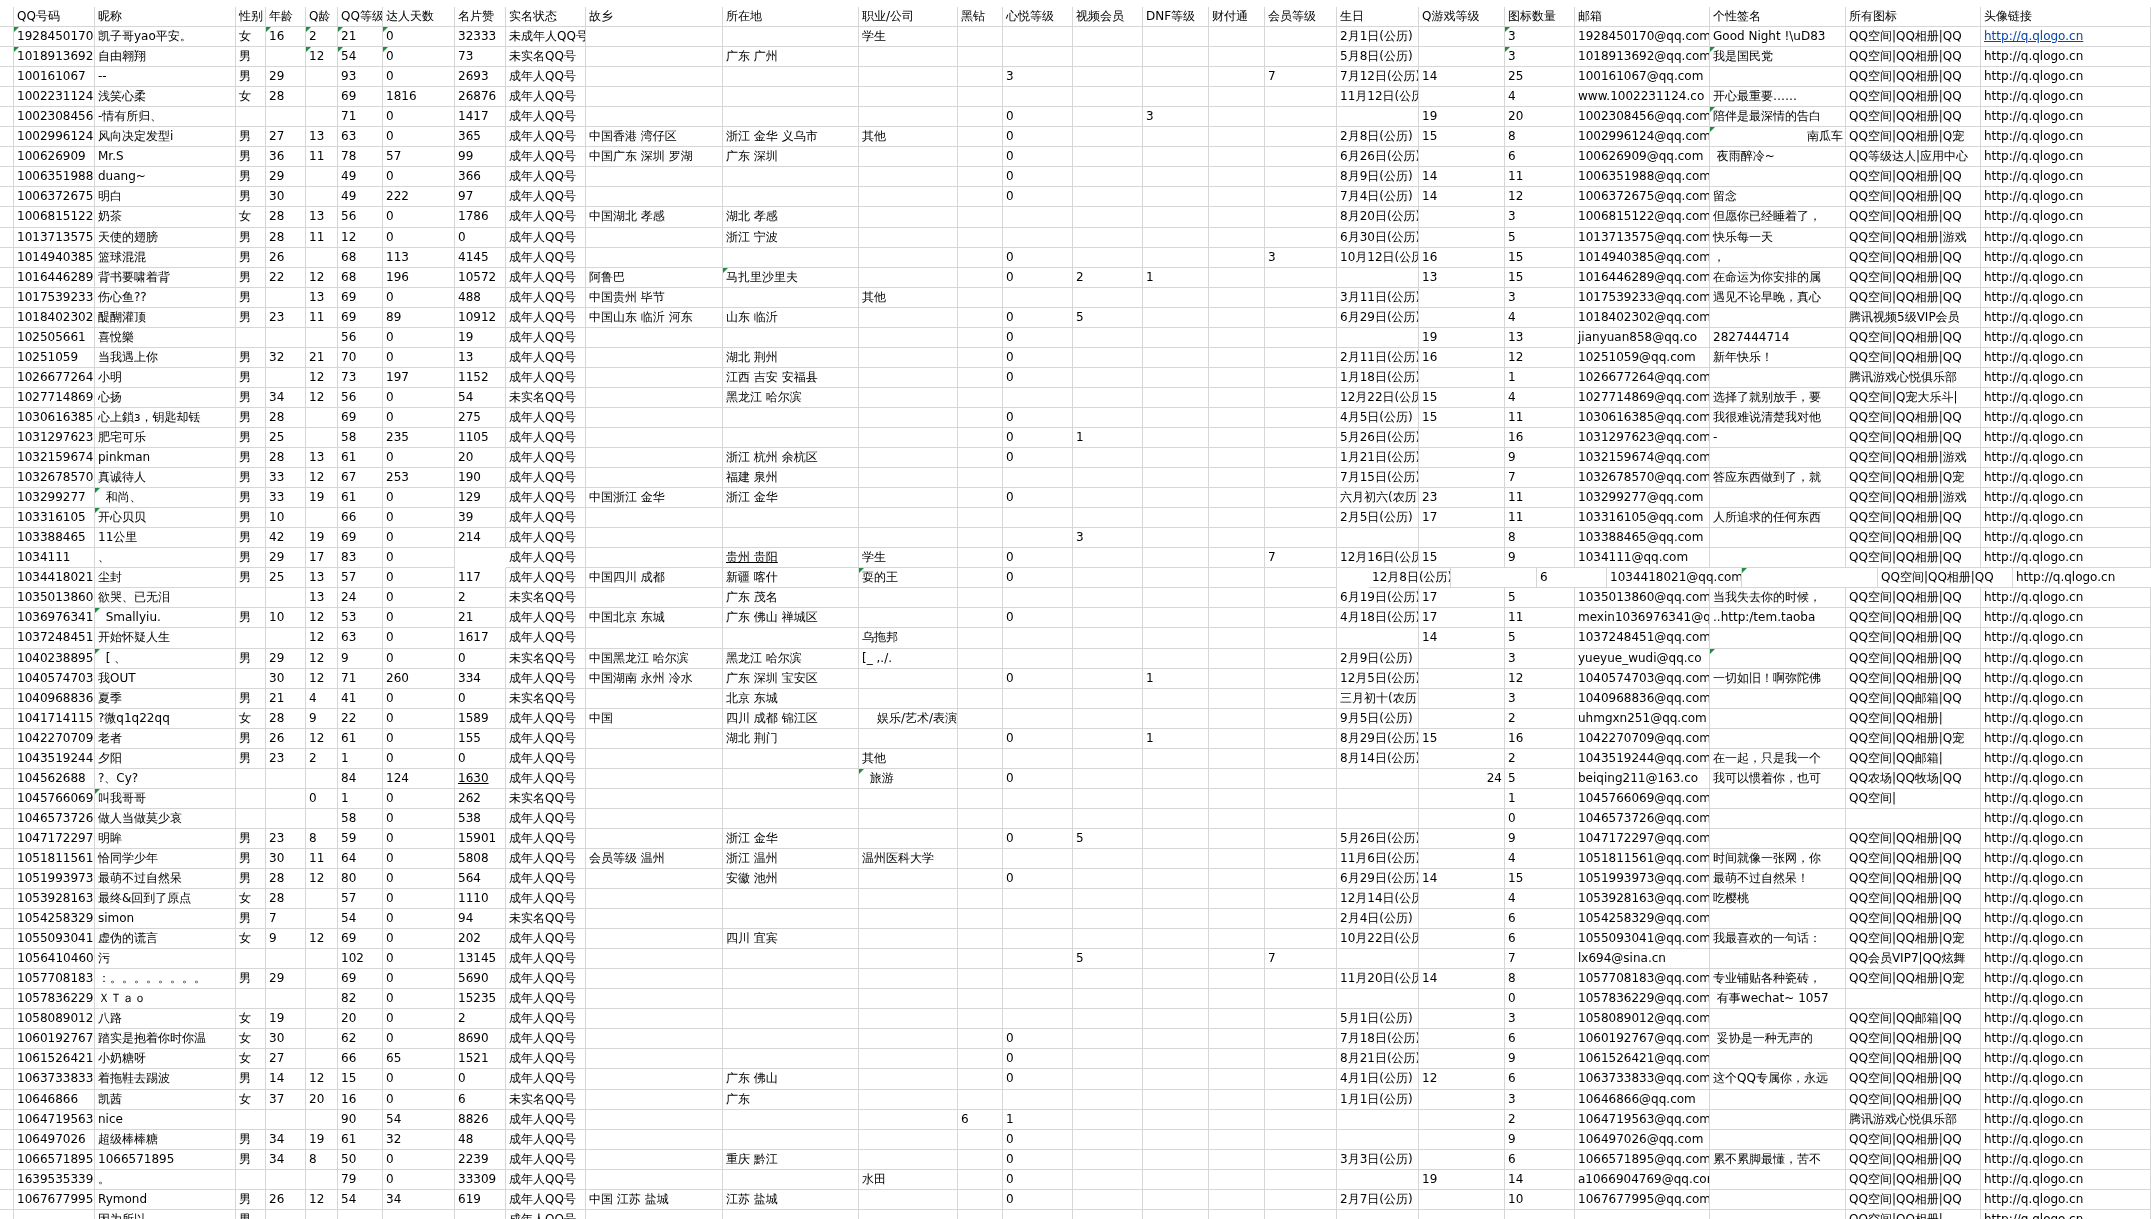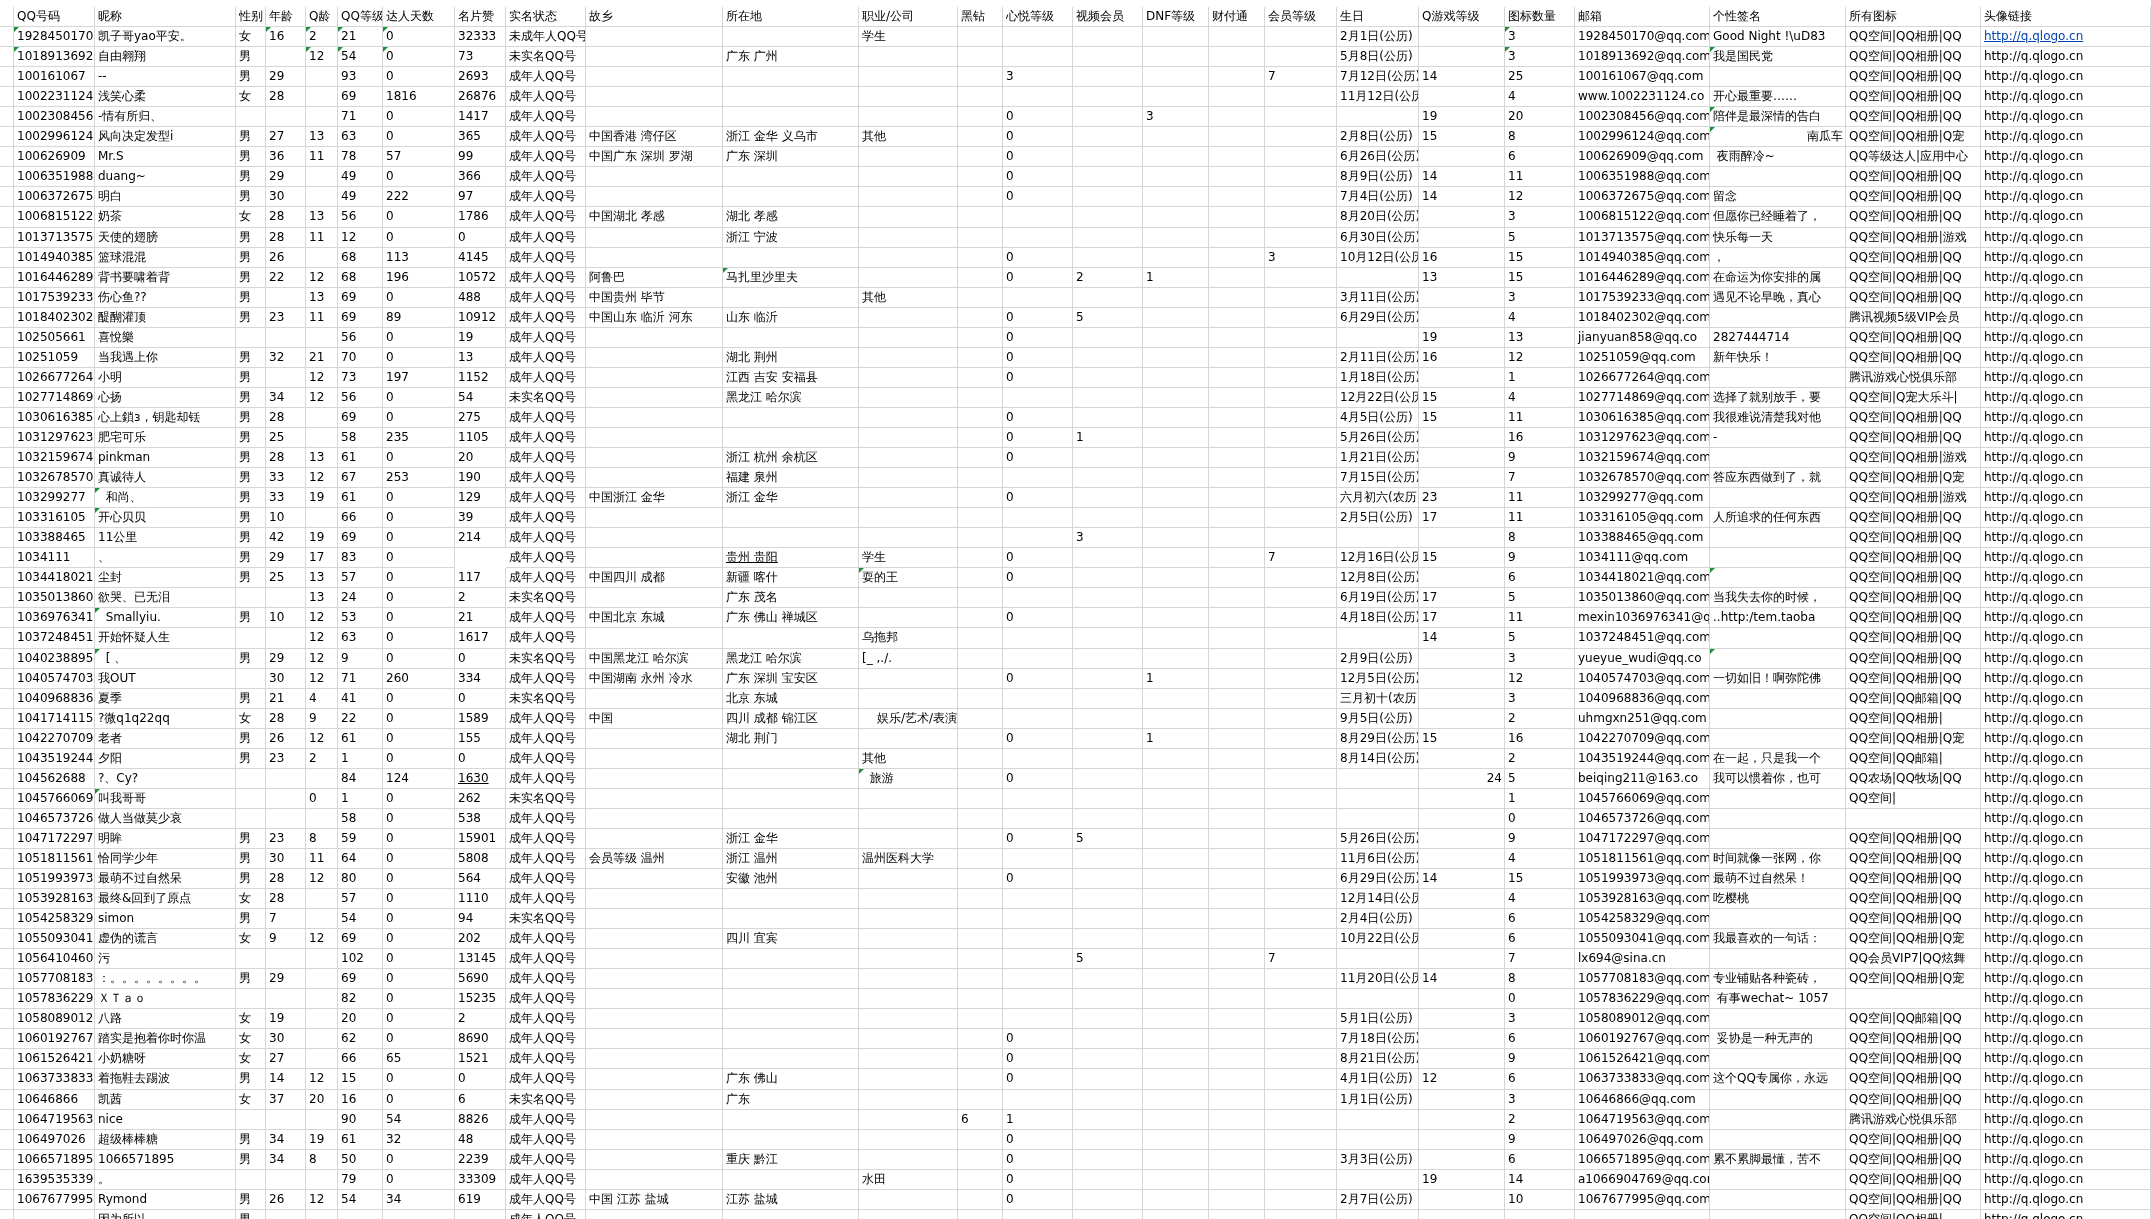--- a/index.html
+++ b/index.html
@@ -826,21 +826,21 @@
       <div class="cell" style="width: 80px;">成年人QQ号</div>
       <div class="cell" style="width: 137px;">中国四川 成都</div>
       <div class="cell" style="width: 136px;">新疆 喀什</div>
       <div class="cell gt" style="width: 99px;">耍的王</div>
       <div class="cell" style="width: 45px;"></div>
       <div class="cell" style="width: 70px;">0</div>
       <div class="cell" style="width: 70px;"></div>
       <div class="cell" style="width: 66px;"></div>
       <div class="cell" style="width: 56px;"></div>
       <div class="cell" style="width: 72px;"></div>
-      <div class="cell" style="width: 82px;">12月8日(公历)</div>
+      <div class="cell" style="width: 82px; margin-left: 32px;">12月8日(公历)</div>
       <div class="cell" style="width: 86px;"></div>
       <div class="cell" style="width: 70px;">6</div>
       <div class="cell" style="width: 135px;">1034418021@qq.com</div>
       <div class="cell gt" style="width: 136px;"></div>
       <div class="cell" style="width: 135px;">QQ空间|QQ相册|QQ</div>
       <div class="cell" style="width: 170px;">http://q.qlogo.cn</div>
     </div>
     <div class="row data">
       <div class="cell spacer" style="width: 14px;"></div>
       <div class="cell" style="width: 81px;">1035013860</div>
@@ -1340,21 +1340,21 @@
       <div class="cell" style="width: 82px;">10月22日(公历)</div>
       <div class="cell" style="width: 86px;"></div>
       <div class="cell" style="width: 70px;">6</div>
       <div class="cell" style="width: 135px;">1055093041@qq.com</div>
       <div class="cell" style="width: 136px;">我最喜欢的一句话：</div>
       <div class="cell" style="width: 135px;">QQ空间|QQ相册|Q宠</div>
       <div class="cell" style="width: 170px;">http://q.qlogo.cn</div>
     </div>
     <div class="row data">
       <div class="cell spacer" style="width: 14px;"></div>
-      <div class="cell" style="width: 81px;">1056410460</div>
+      <div class="cell" style="width: 81px; text-align: center;">1056410460</div>
       <div class="cell" style="width: 141px;">污</div>
       <div class="cell" style="width: 30px;"></div>
       <div class="cell" style="width: 40px;"></div>
       <div class="cell" style="width: 32px;"></div>
       <div class="cell" style="width: 45px;">102</div>
       <div class="cell" style="width: 72px;">0</div>
       <div class="cell" style="width: 51px;">13145</div>
       <div class="cell" style="width: 80px;">成年人QQ号</div>
       <div class="cell" style="width: 137px;"></div>
       <div class="cell" style="width: 136px;"></div>

